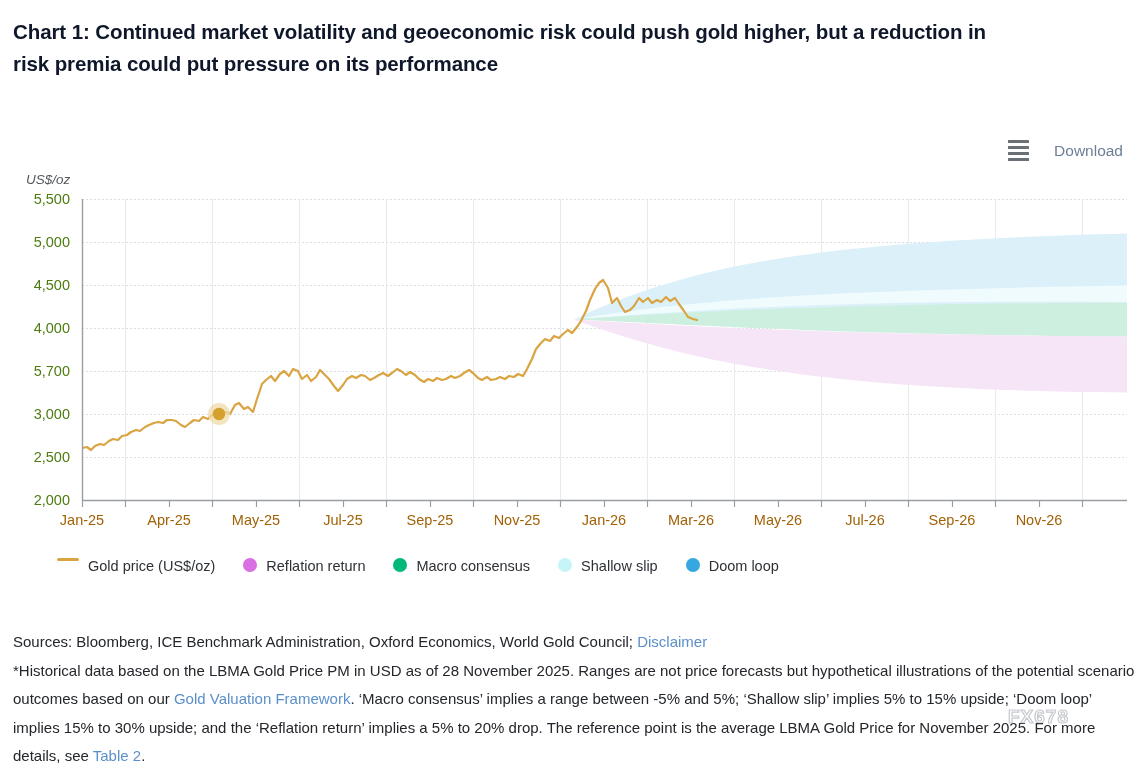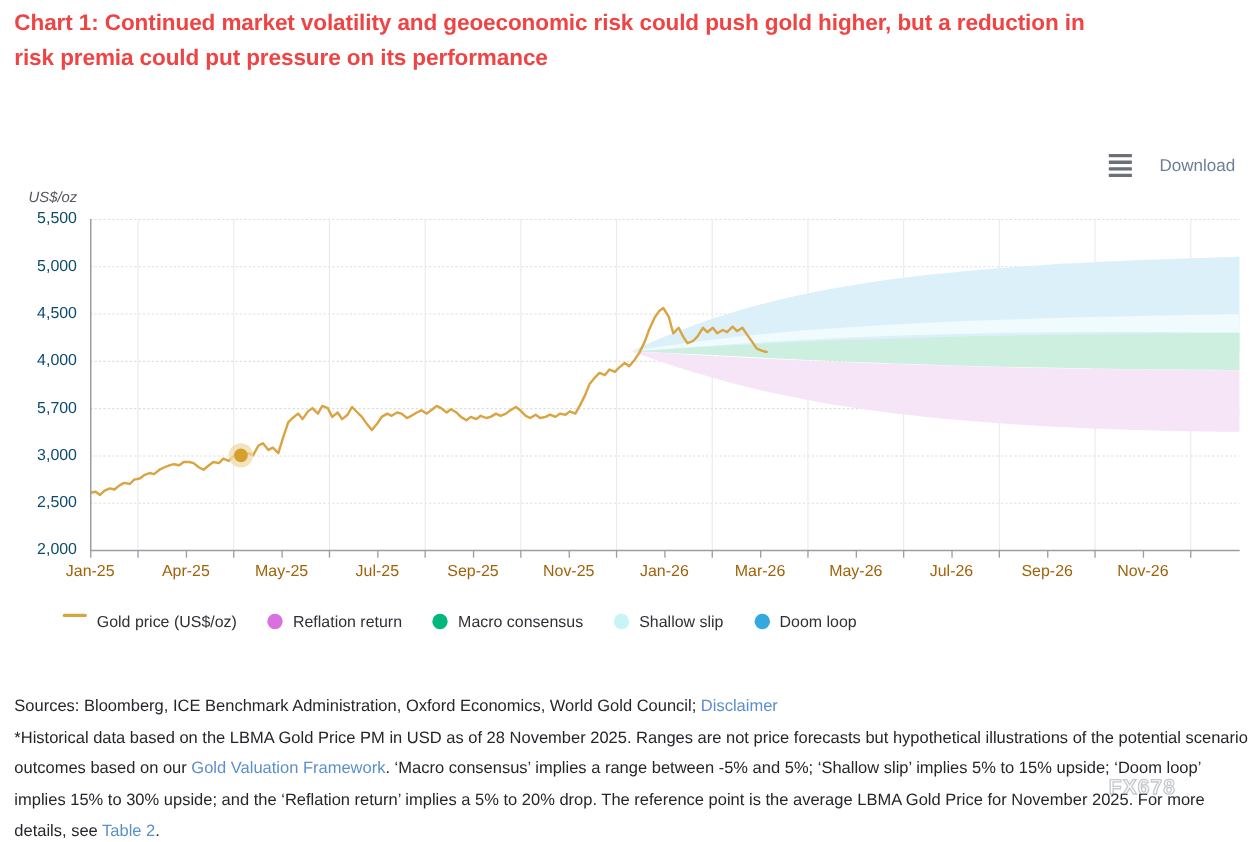--- a/index.html
+++ b/index.html
@@ -8,23 +8,23 @@
     width: 1145px; height: 765px;
     background: #ffffff;
     font-family: "Liberation Sans", sans-serif;
     color: #23262b;
     overflow: hidden;
   }
   .page { position: relative; width: 1145px; height: 765px; }
 
   
   .chart-title {
-    position: absolute; left: 13px; top: 5px; width: 1010px;
+    position: absolute; left: 13px; top: 16px; width: 1010px;
     font-size: 20.5px; font-weight: bold; line-height: 32px;
-    letter-spacing: -0.1px; color: #ef4444;
+    letter-spacing: -0.1px; color: #0f172a;
   }
   .chart-subtitle {
     position: absolute; left: 14px; top: 89px; width: 900px;
     font-size: 15.5px; font-weight: 400; color: #2a2e33; line-height: 22px;
   }
 
   
   .download-btn {
     position: absolute; right: 22px; top: 140px;
     display: flex; align-items: center; gap: 25px;
@@ -35,21 +35,21 @@
   .download-label { font-size: 15.5px; color: #6b7f96; }
 
   
   .chart-area { position: absolute; left: 0; top: 160px; width: 1120px; height: 435px; }
   .yaxis-unit {
     position: absolute; left: 26px; top: 12px;
     font-size: 13.5px; font-style: italic; color: #55585e;
   }
   .ytick {
     position: absolute; left: 0; width: 70px; text-align: right;
-    font-size: 14.5px; color: #0c4a6e; transform: translateY(-50%);
+    font-size: 14.5px; color: #4d7c0f; transform: translateY(-50%);
   }
   .xtick {
     position: absolute; top: 352px; font-size: 14.5px; color: #a16207;
     transform: translateX(-50%); white-space: nowrap;
   }
   .plot { position: absolute; left: 82px; top: 39px; width: 1045px; height: 301px; }
   .plot svg { display: block; }
 
   
   .legend {

